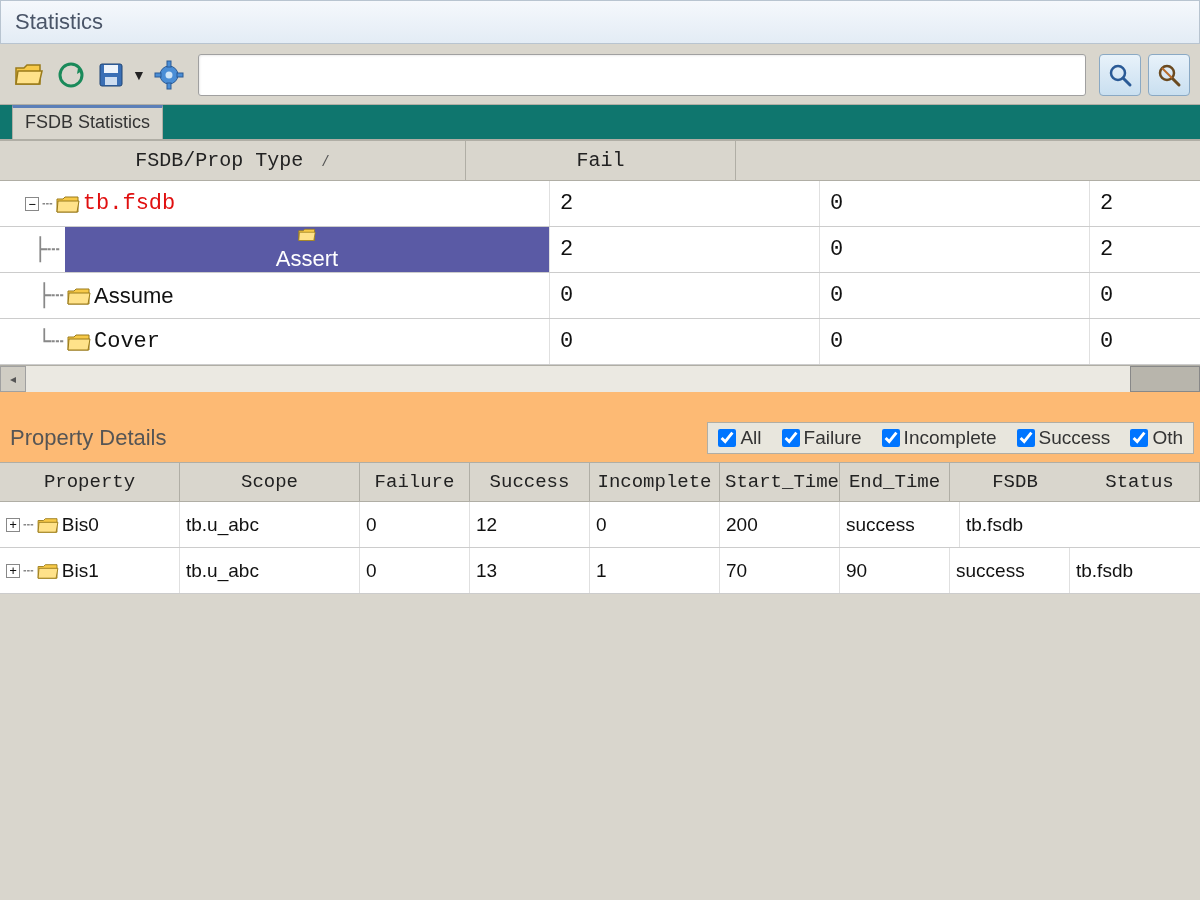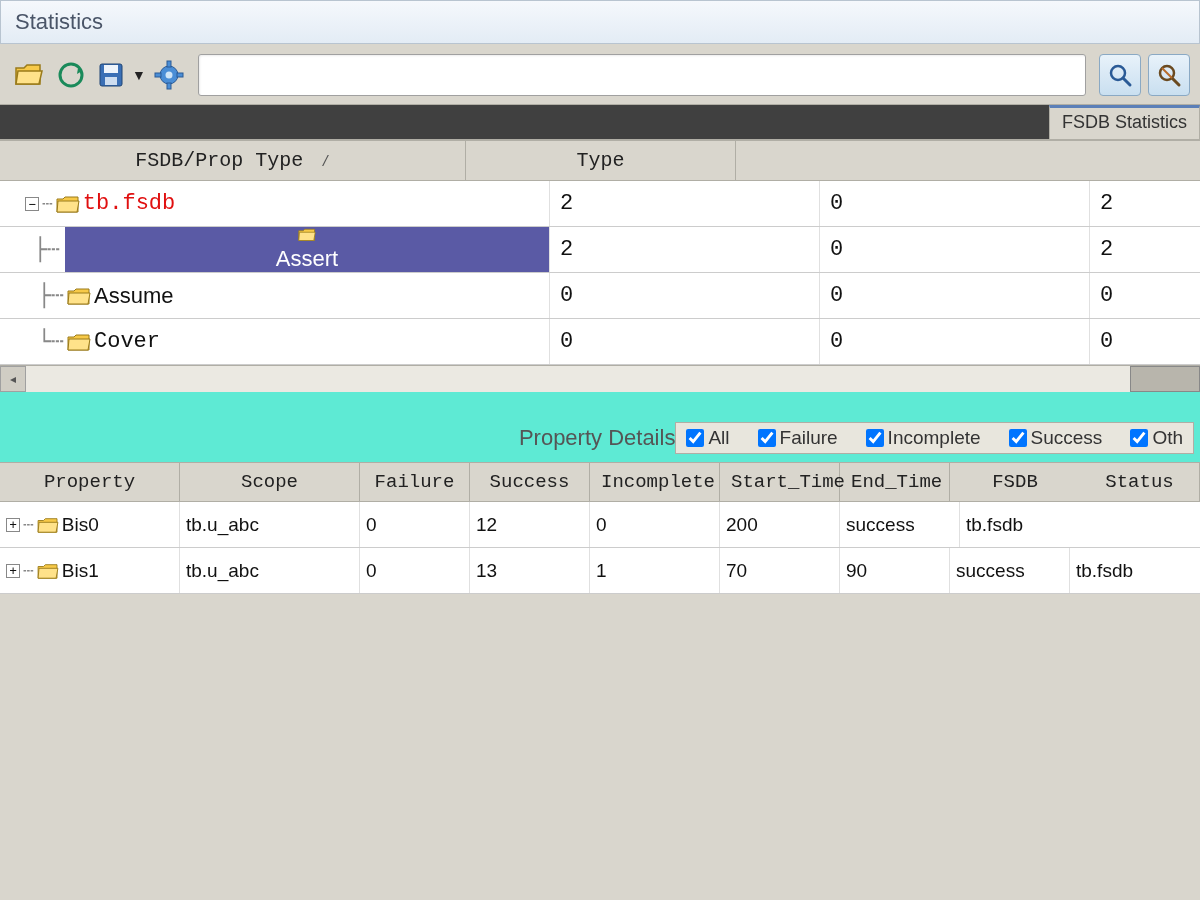--- a/index.html
+++ b/index.html
@@ -59,23 +59,22 @@
     border: 1px solid #8aa9c4;
     border-radius: 4px;
     display: flex;
     align-items: center;
     justify-content: center;
     cursor: pointer;
     margin-left: 3px;
   }
   .tabs {
     display: flex;
-    background: #404040;
+    background: #0f766e;
     padding-left: 12px;
-    justify-content: flex-end;
   }
   .tab {
     padding: 6px 12px;
     border: 1px solid #b0aea5;
     border-bottom: none;
     background: #d9d6cd;
     font-size: 18px;
     color: #333;
     cursor: pointer;
     position: relative;
@@ -182,33 +181,33 @@
     right: 0;
     top: 0;
     height: 100%;
     width: 70px;
     background: #b8b5ac;
     border: 1px solid #888;
   }
   .section-header {
     display: flex;
     align-items: center;
-    justify-content: flex-end;
+    justify-content: space-between;
     padding: 30px 6px 8px 10px;
-    background: #5eead4;
+    background: #fdba74;
     border-top: 1px solid #b0aea5;
   }
   .section-title {
     font-size: 22px;
     color: #555;
   }
   .filter-box {
     display: flex;
     align-items: center;
-    gap: 20px;
+    gap: 12px;
     background: #e8e6dd;
     border: 1px solid #b0aea5;
     padding: 4px 6px;
   }
   .filter-item {
     display: flex;
     align-items: center;
     gap: 4px;
     font-size: 19px;
     color: #333;
@@ -216,21 +215,21 @@
   }
   .filter-item input[type="checkbox"] {
     width: 18px;
     height: 18px;
     cursor: pointer;
   }
   .details-grid .grid-header .col,
   .details-grid .grid-row .cell {
     font-size: 19px;
   }
-  .details-grid .grid-header .col { padding: 8px 11px; }
+  .details-grid .grid-header .col { padding: 8px 5px; }
   .details-grid .grid-row .cell { padding: 8px 6px; font-family: Arial, sans-serif; }
   .col-sort {
     font-size: 14px;
     margin-left: 6px;
     color: #555;
   }
   .text-red { color: #e01010; }
   svg { display: block; }
 </style>
 </head>
@@ -295,21 +294,21 @@
   </div>
 </div>
 
 <div class="main-panel">
   <div class="grid">
     <div class="grid-header">
       <div class="col" style="width:466px">
         <span>FSDB/Prop Type</span>
         <span class="col-sort">/</span>
       </div>
-      <div class="col" style="width:270px"><span>Type</span></div>
+      <div class="col" style="width:270px"><span>Fail</span></div>
       <div class="col" style="flex:1;border-right:none"><span></span></div>
     </div>
 
     <div class="grid-row">
       <div class="cell tree-cell" style="width:550px">
         <span class="tree-indent" style="width:12px"></span>
         <span class="expand-box">−</span>
         <span class="tree-line">┄</span>
         <svg width="24" height="20" viewBox="0 0 24 20">
             <path d="M1 5 L7 5 L9 3 L22 3 L22 18 L1 18 Z" fill="#f7c948" stroke="#9a7b1a"></path>

